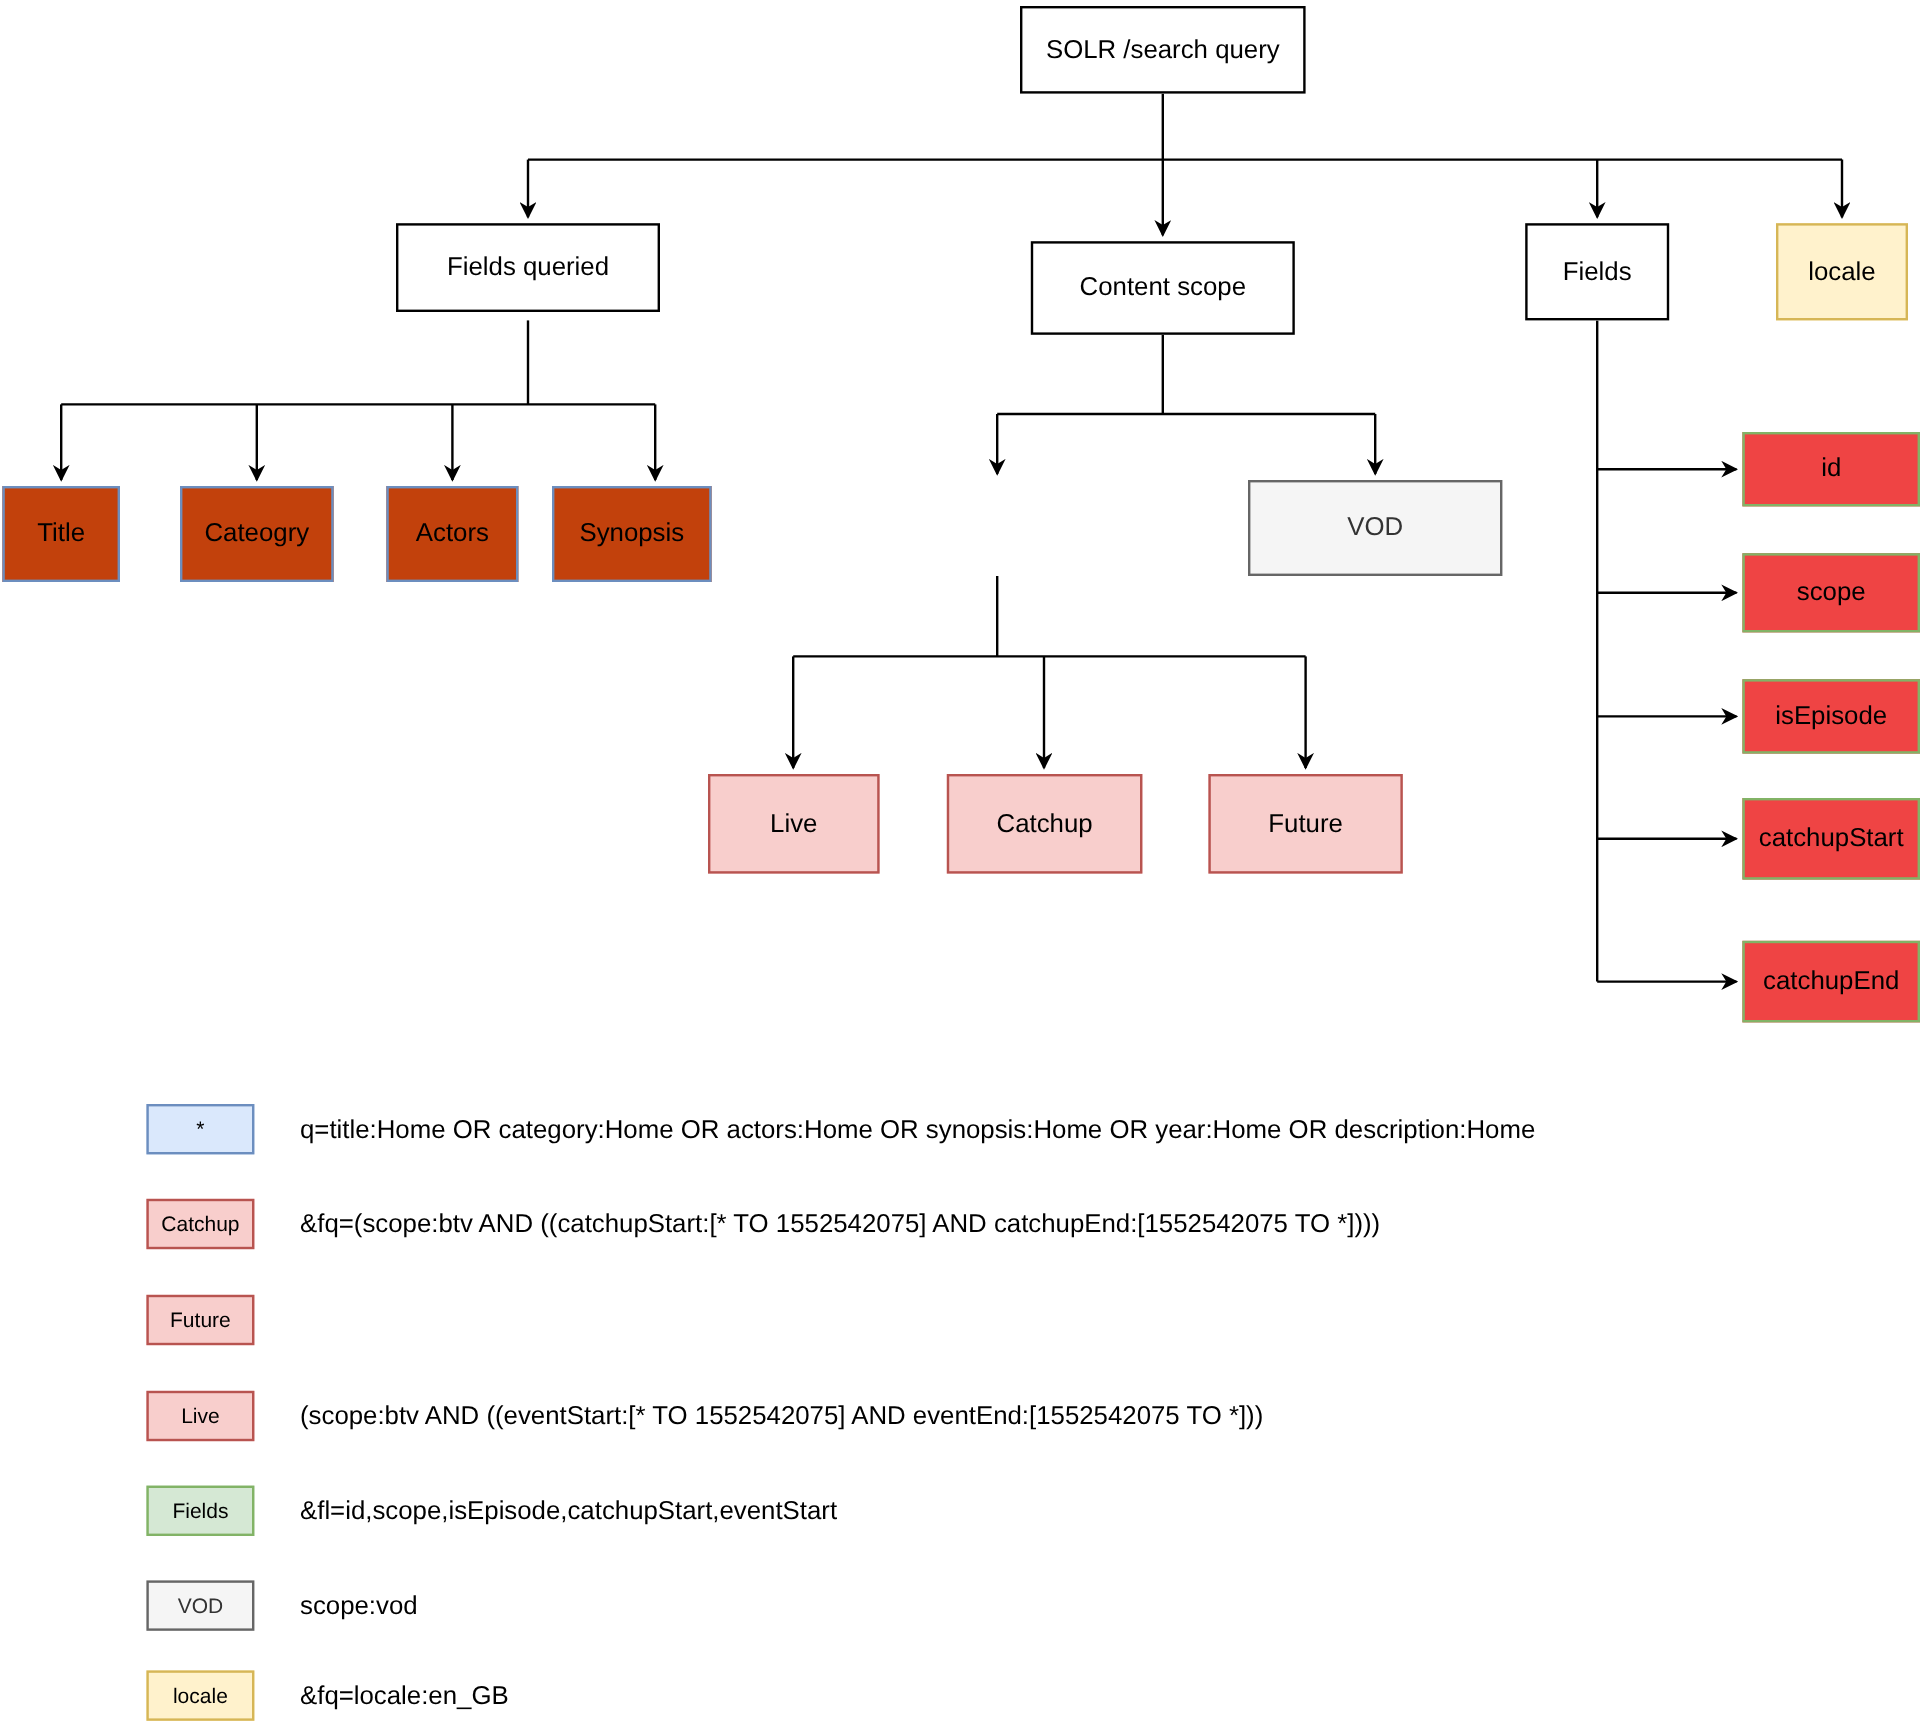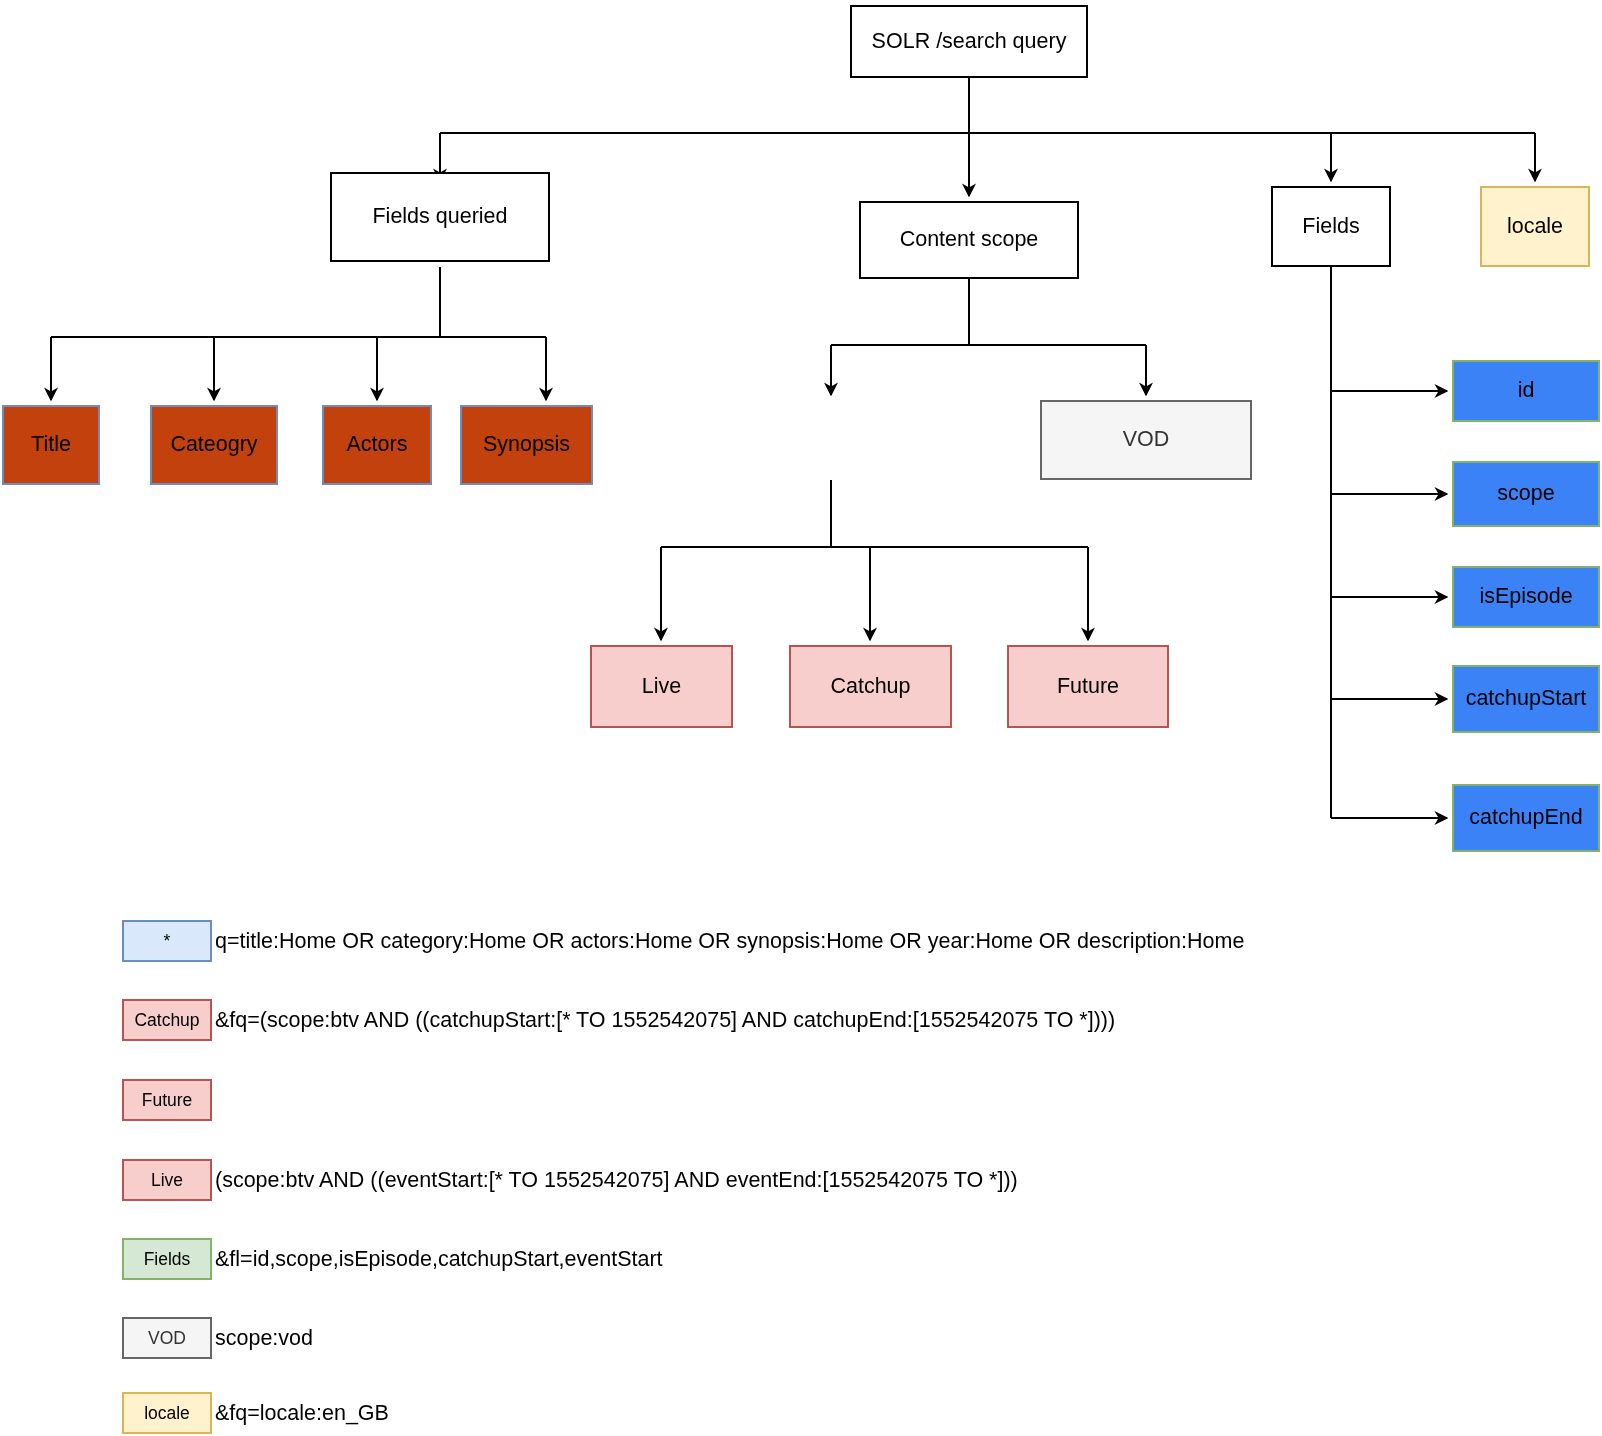--- a/index.html
+++ b/index.html
@@ -18,21 +18,21 @@
     box-sizing:border-box;
     background:#ffffff;
     border:2px solid #000000;
     font-size:21.5px;
     line-height:1.2;
     text-align:center;
     white-space:nowrap;
   }
   .node.blue  {background:#c2410c;border-color:#6c8ebf;}
   .node.pink  {background:#f8cecc;border-color:#b85450;}
-  .node.green {background:#3b82f6;border-color:#82b366;}
+  .node.green {background:#ef4444;border-color:#82b366;}
   .node.yellow{background:#fff2cc;border-color:#d6b656;}
   .node.gray  {background:#f5f5f5;border-color:#666666;color:#333333;}
   .legend-row{
     position:absolute;left:122px;
     display:flex;align-items:center;
     height:42px;
   }
   .swatch{
     width:90px;height:42px;
     box-sizing:border-box;
@@ -40,21 +40,21 @@
     border:2px solid #000;
     font-size:17.5px;
     flex:0 0 auto;
   }
   .swatch.blue  {background:#dae8fc;border-color:#6c8ebf;}
   .swatch.pink  {background:#f8cecc;border-color:#b85450;}
   .swatch.green {background:#d5e8d4;border-color:#82b366;}
   .swatch.yellow{background:#fff2cc;border-color:#d6b656;}
   .swatch.gray  {background:#f5f5f5;border-color:#666666;color:#333333;}
   .legend-text{
-    margin-left:3px;
+    margin-left:38px;
     font-size:21.5px;
     white-space:nowrap;
   }
 </style>
 </head>
 <body>
 
 <div class="canvas">
 
   <svg class="edges" viewBox="0 0 1602 1436" xmlns="http://www.w3.org/2000/svg">
@@ -99,21 +99,21 @@
         <line x1="1331" y1="494" x2="1447" y2="494" marker-end="url(#arrow)"></line>
         <line x1="1331" y1="597" x2="1447" y2="597" marker-end="url(#arrow)"></line>
         <line x1="1331" y1="699" x2="1447" y2="699" marker-end="url(#arrow)"></line>
         <line x1="1331" y1="818" x2="1447" y2="818" marker-end="url(#arrow)"></line>
       </g>
     </g>
   </svg>
 
   <div class="node" style="left:850px;top:5px;width:238px;height:73px">SOLR /search query</div>
 
-  <div class="node" style="left:330px;top:172px;width:220px;height:90px">Fields queried</div>
+  <div class="node" style="left:330px;top:186px;width:220px;height:74px">Fields queried</div>
   <div class="node" style="left:859px;top:201px;width:220px;height:78px">Content scope</div>
   <div class="node" style="left:1271px;top:186px;width:120px;height:81px">Fields</div>
   <div class="node yellow" style="left:1480px;top:186px;width:110px;height:81px">locale</div>
 
   <div class="node blue" style="left:2px;top:405px;width:98px;height:80px">Title</div>
   <div class="node blue" style="left:150px;top:405px;width:128px;height:80px">Cateogry</div>
   <div class="node blue" style="left:322px;top:405px;width:110px;height:80px">Actors</div>
   <div class="node blue" style="left:460px;top:405px;width:133px;height:80px">Synopsis</div>
 
   <div class="node gray" style="left:1040px;top:400px;width:212px;height:80px">VOD</div>

